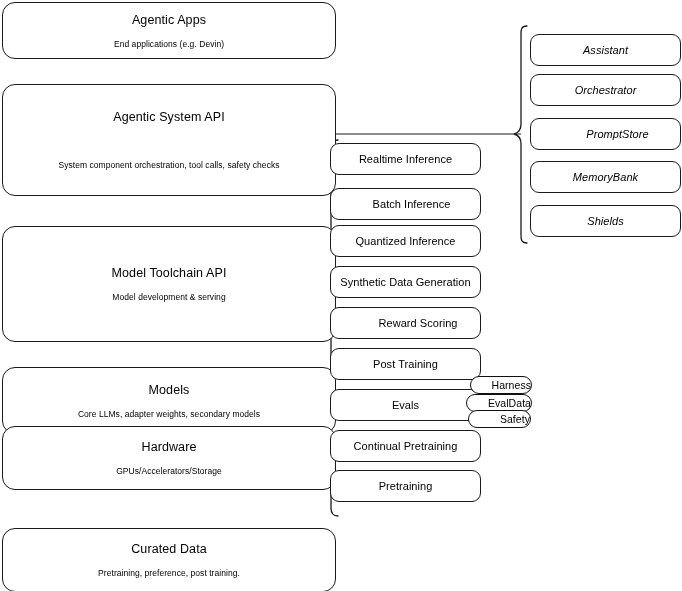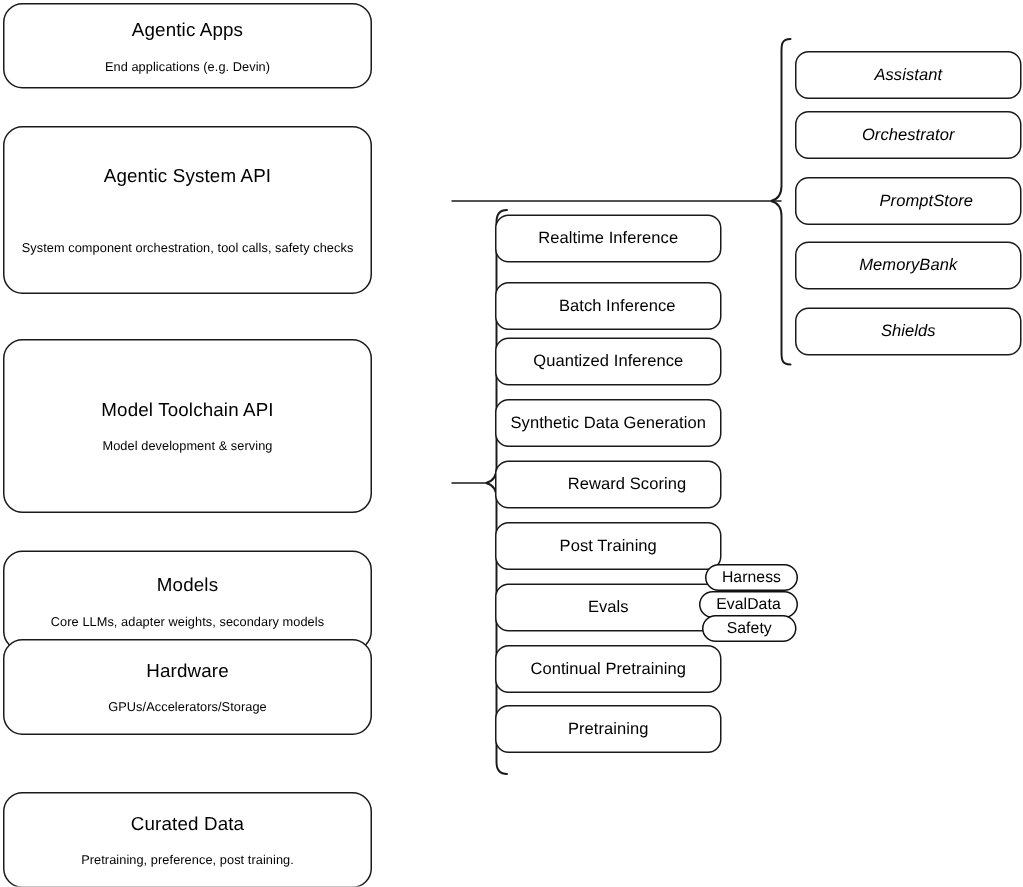--- a/index.html
+++ b/index.html
@@ -29,21 +29,21 @@
     border: 1px solid #1a1a1a;
     display: flex;
     flex-direction: column;
     align-items: center;
     justify-content: center;
     text-align: center;
   }
   .layer-box {
     border-radius: 13px;
     left: 2px;
-    width: 246px;
+    width: 334px;
     text-align: right;
   }
   .layer-title {
     font-size: 12.5px;
     line-height: 16px;
     letter-spacing: 0.1px;
   }
   .layer-sub {
     font-size: 8.5px;
     line-height: 12px;
@@ -69,21 +69,21 @@
   }
   .pill {
     position: absolute;
     box-sizing: border-box;
     background: #ffffff;
     border: 1px solid #111111;
     border-radius: 999px;
     height: 18px;
     display: flex;
     align-items: center;
-    justify-content: center;
+    justify-content: flex-end;
     font-size: 10.5px;
     z-index: 5;
     letter-spacing: 0.05px;
   }
   svg.lines {
     position: absolute;
     left: 0;
     top: 0;
     width: 682px;
     height: 591px;

